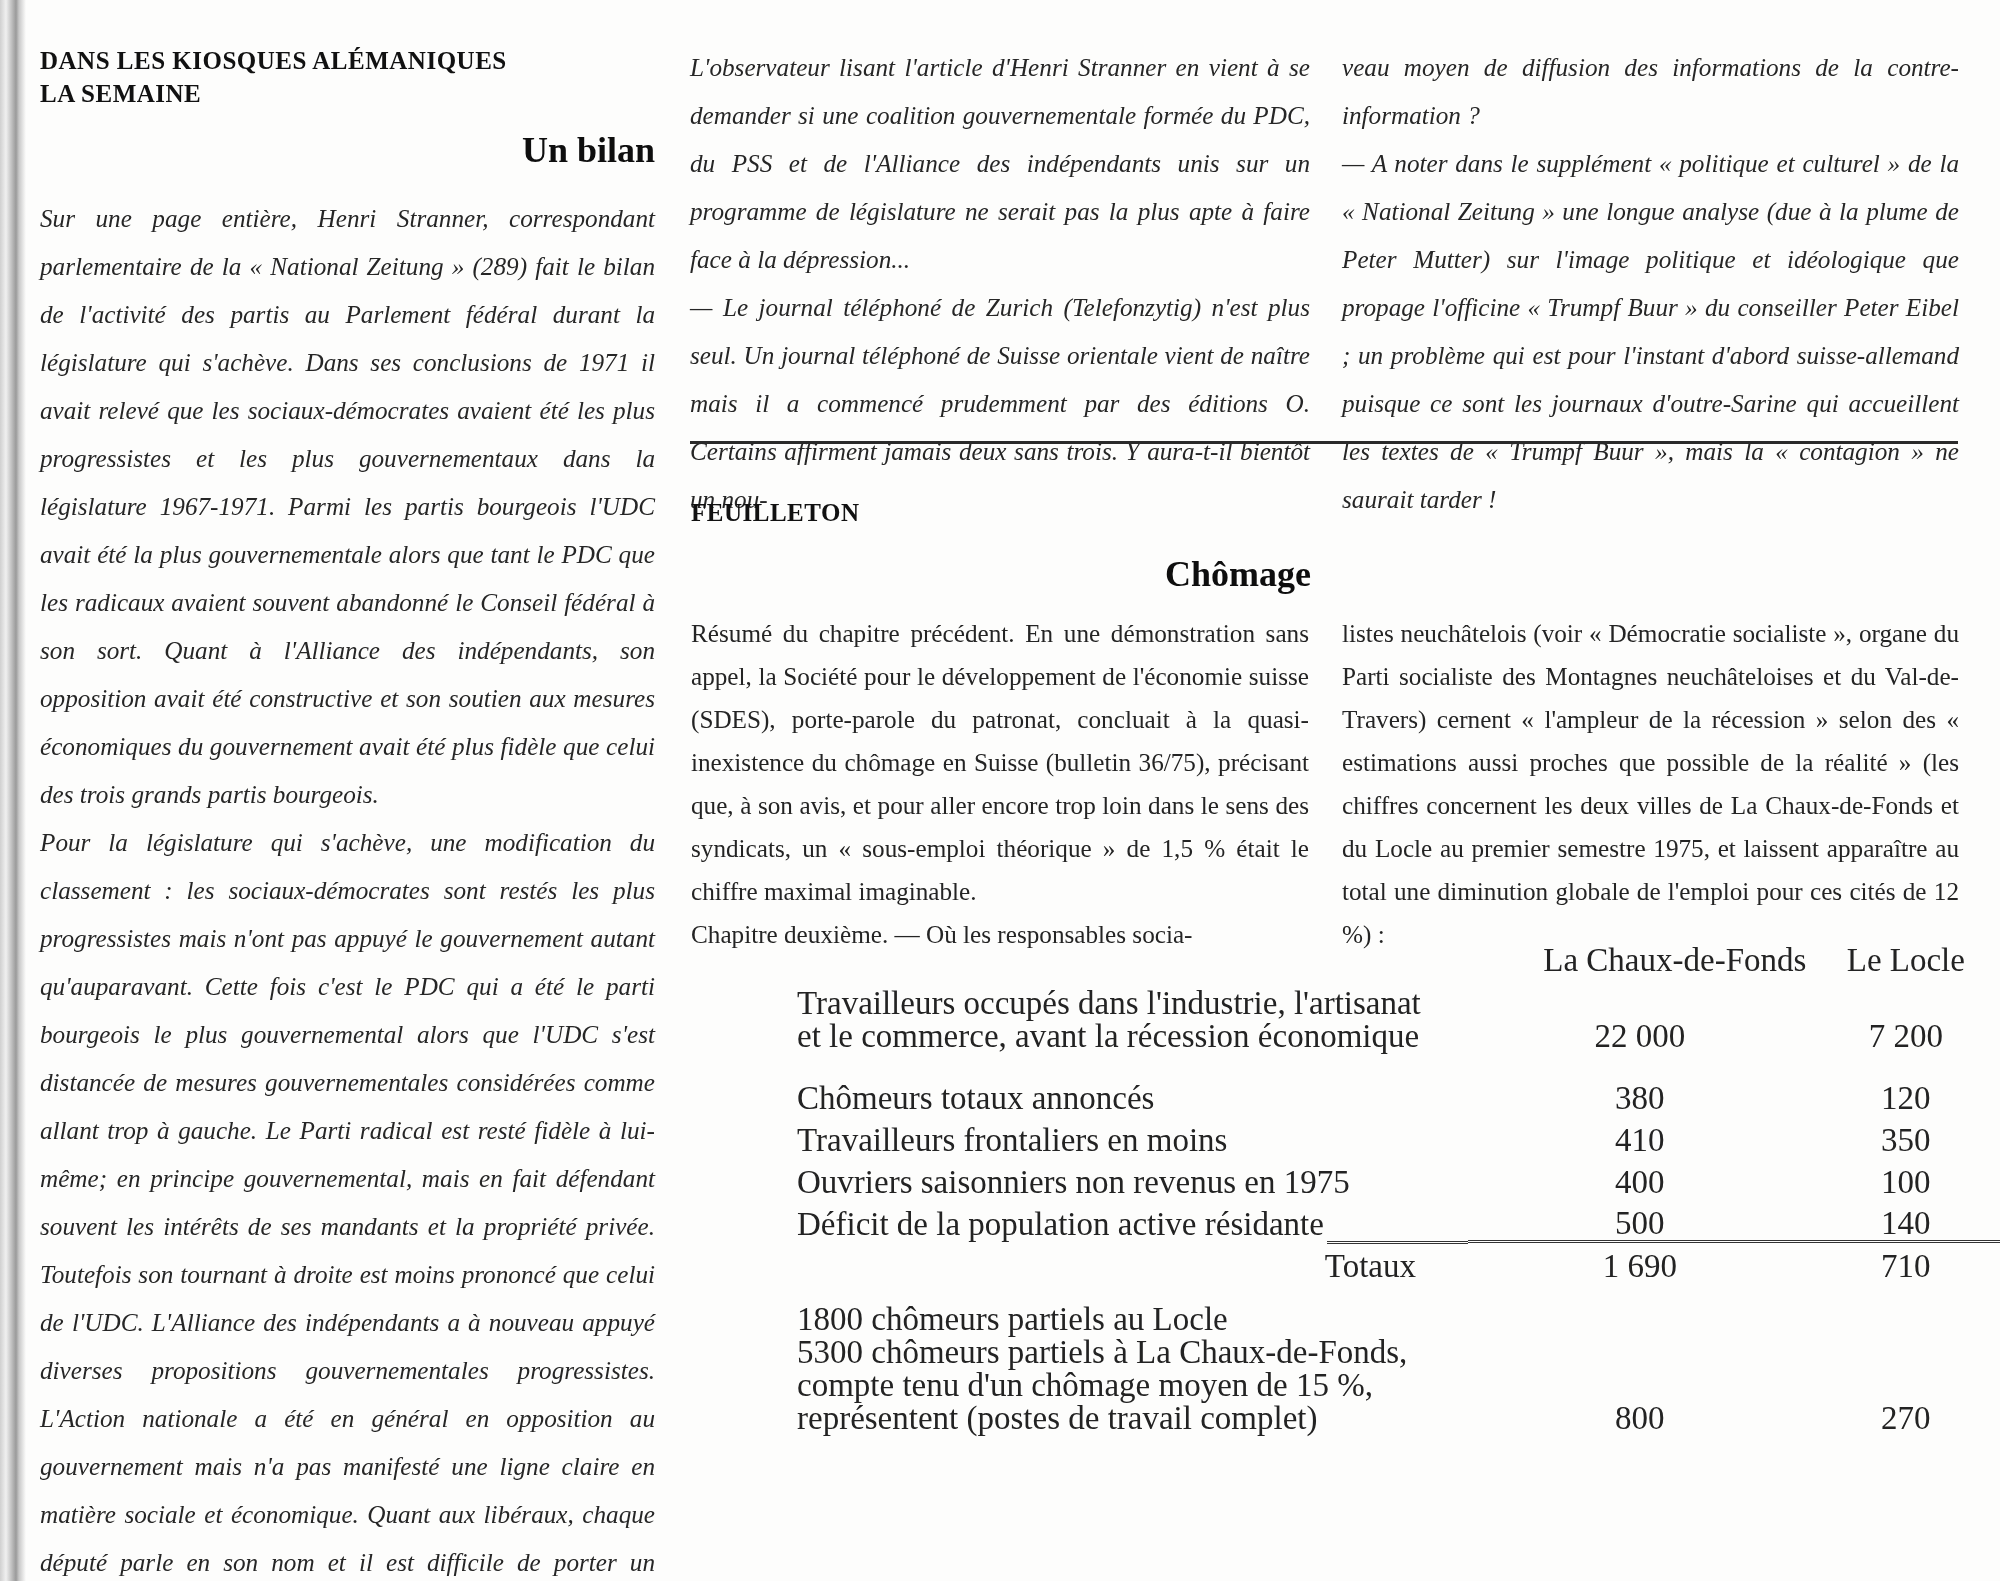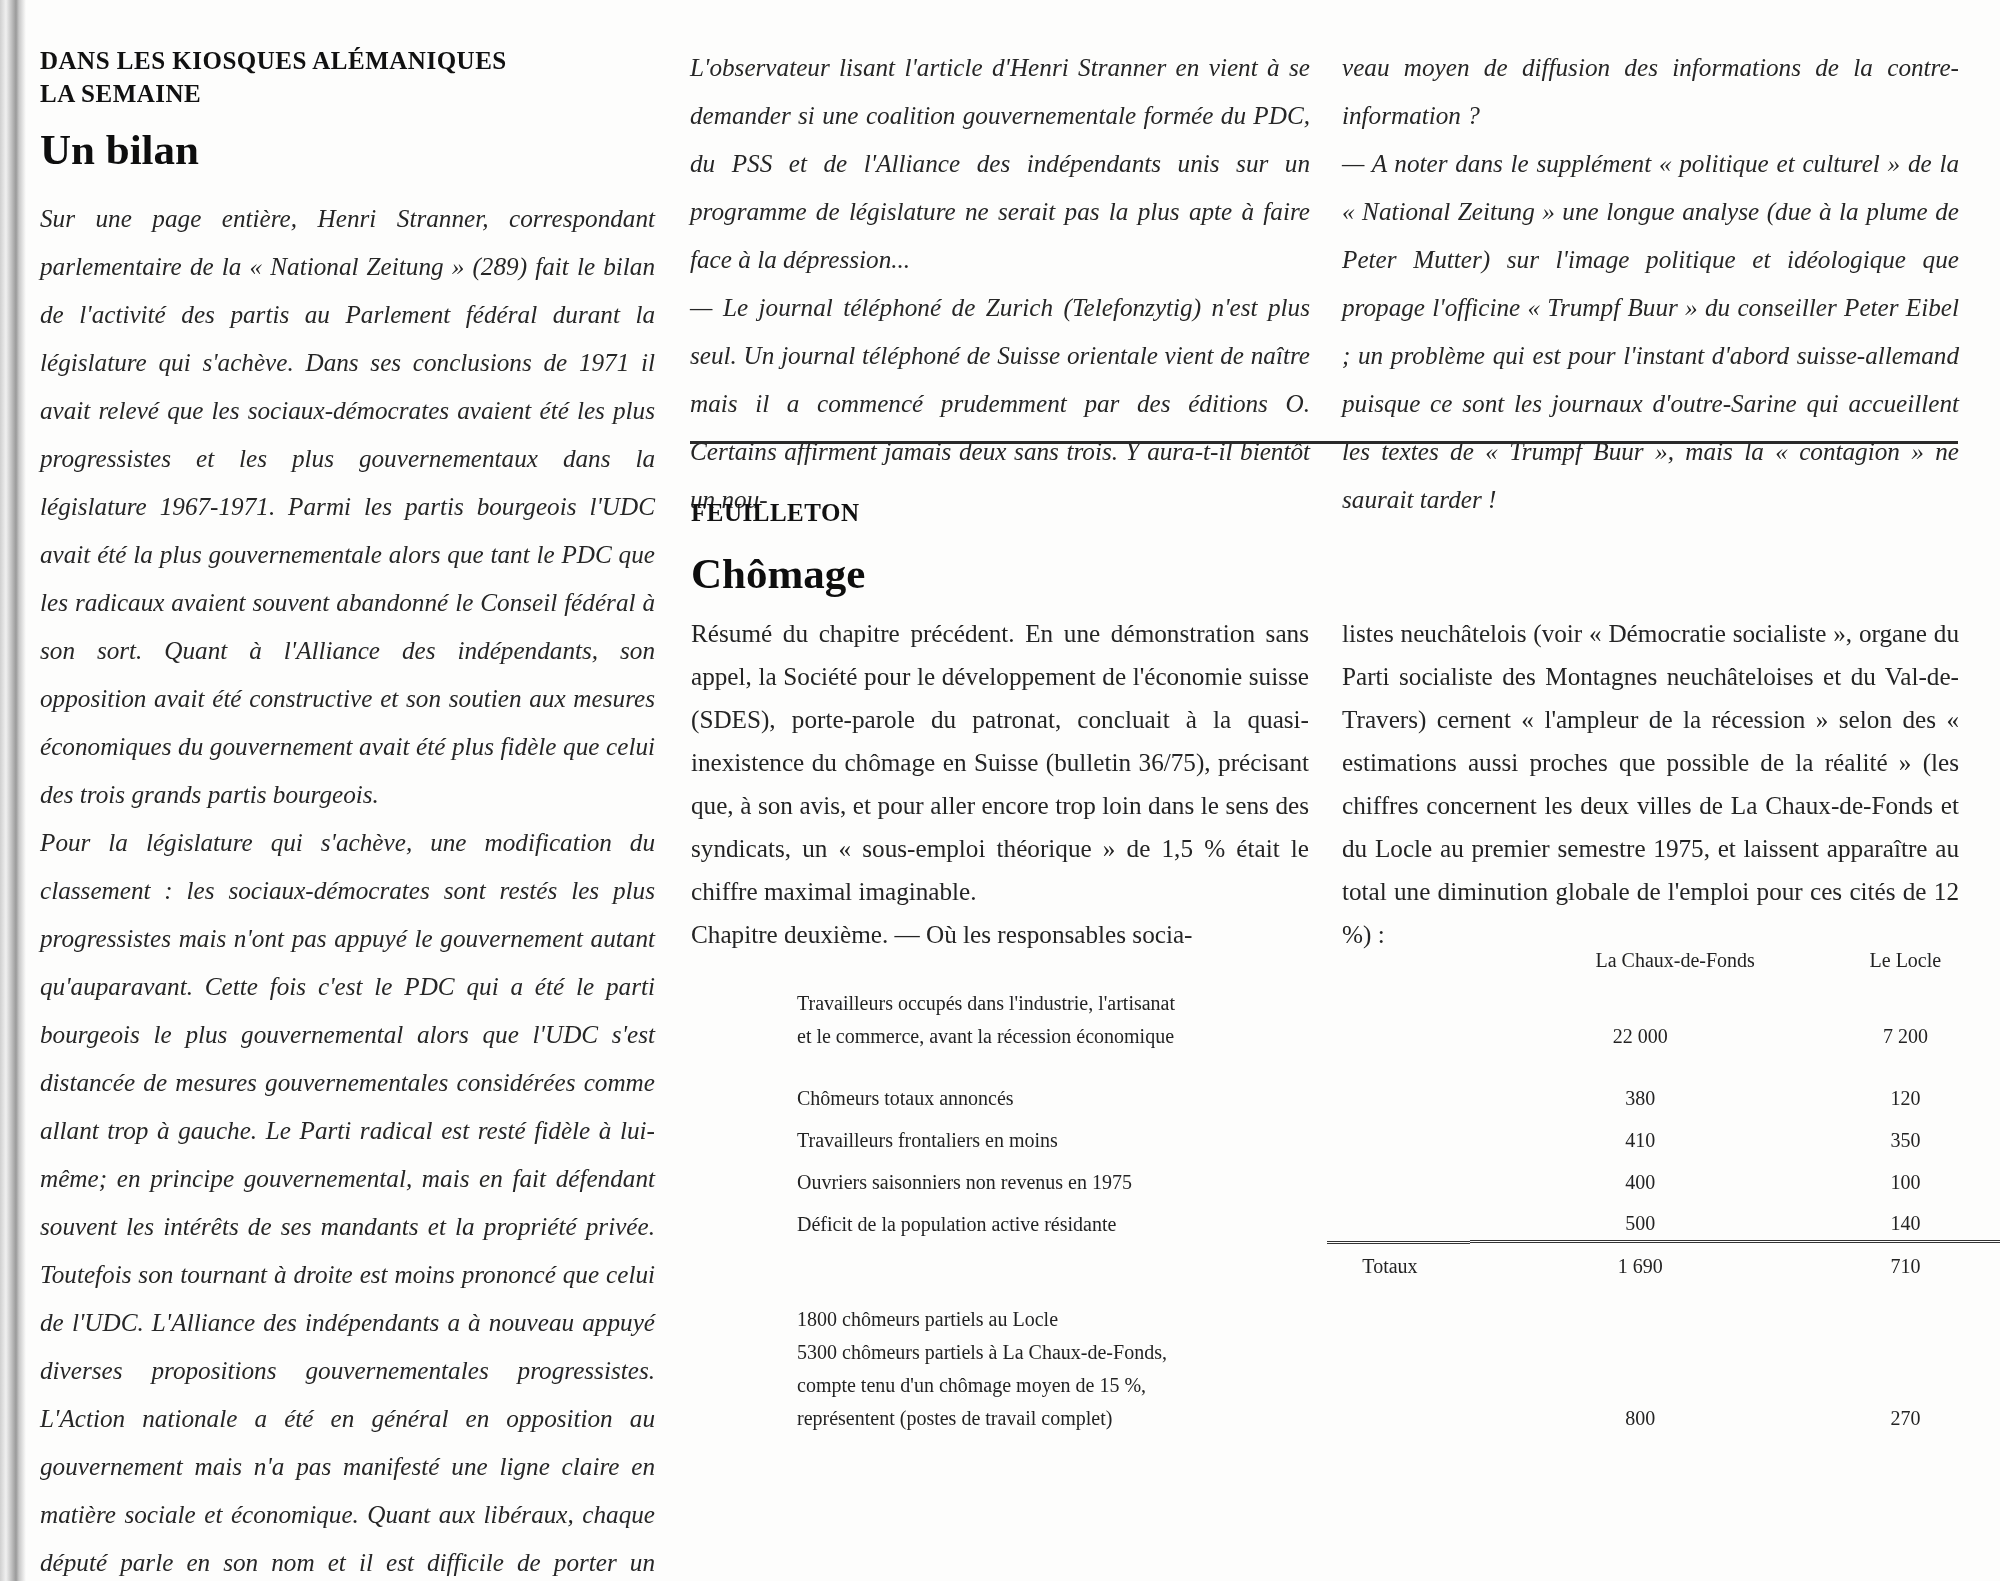--- a/index.html
+++ b/index.html
@@ -11,36 +11,36 @@
   .edge {
     position: absolute; left: 0; top: 0; width: 26px; height: 1581px;
     background: linear-gradient(to right, #d0d0d0 0px, #f0f0f0 6px, #9a9a9a 16px, #c8c8c8 19px, #fdfdfc 26px);
   }
   .col { position: absolute; }
   .kicker {
     font-weight: bold; font-size: 25px; line-height: 33px; letter-spacing: 0.5px;
     color: #111; margin: 0;
   }
   .headline {
-    font-weight: bold; font-size: 43px; line-height: 60px; color: #0e0e0e; margin: 0;
+    font-weight: bold; font-size: 36px; line-height: 60px; color: #0e0e0e; margin: 0; text-align: right;
   }
   .ital {
     font-style: italic; font-size: 25.2px; line-height: 48px; text-align: justify;
     hyphens: manual; color: #262626; margin: 0;
   }
   .ital p, .roman p { margin: 0; }
   .roman {
     font-size: 25.2px; line-height: 43px; text-align: justify; color: #242424; margin: 0;
   }
   .rule {
     position: absolute; left: 690px; top: 441px; width: 1268px; height: 3px; background: #2a2a2a;
   }
   table.tbl {
     position: absolute; left: 797px; top: 944px; border-collapse: collapse;
-    font-size: 20px; line-height: 33px; color: #232323;
+    font-size: 33px; line-height: 33px; color: #232323;
   }
   .tbl td { padding: 0; vertical-align: bottom; }
   .tbl .lab { width: 690px; }
   .tbl .v1 { width: 300px; text-align: center; }
   .tbl .v2 { width: 200px; text-align: center; }
   .tbl .gap td { height: 10px; }
   .totrule td.line { border-top: 3px double #333; height: 6px; }
 </style>
 </head>
 <body>

